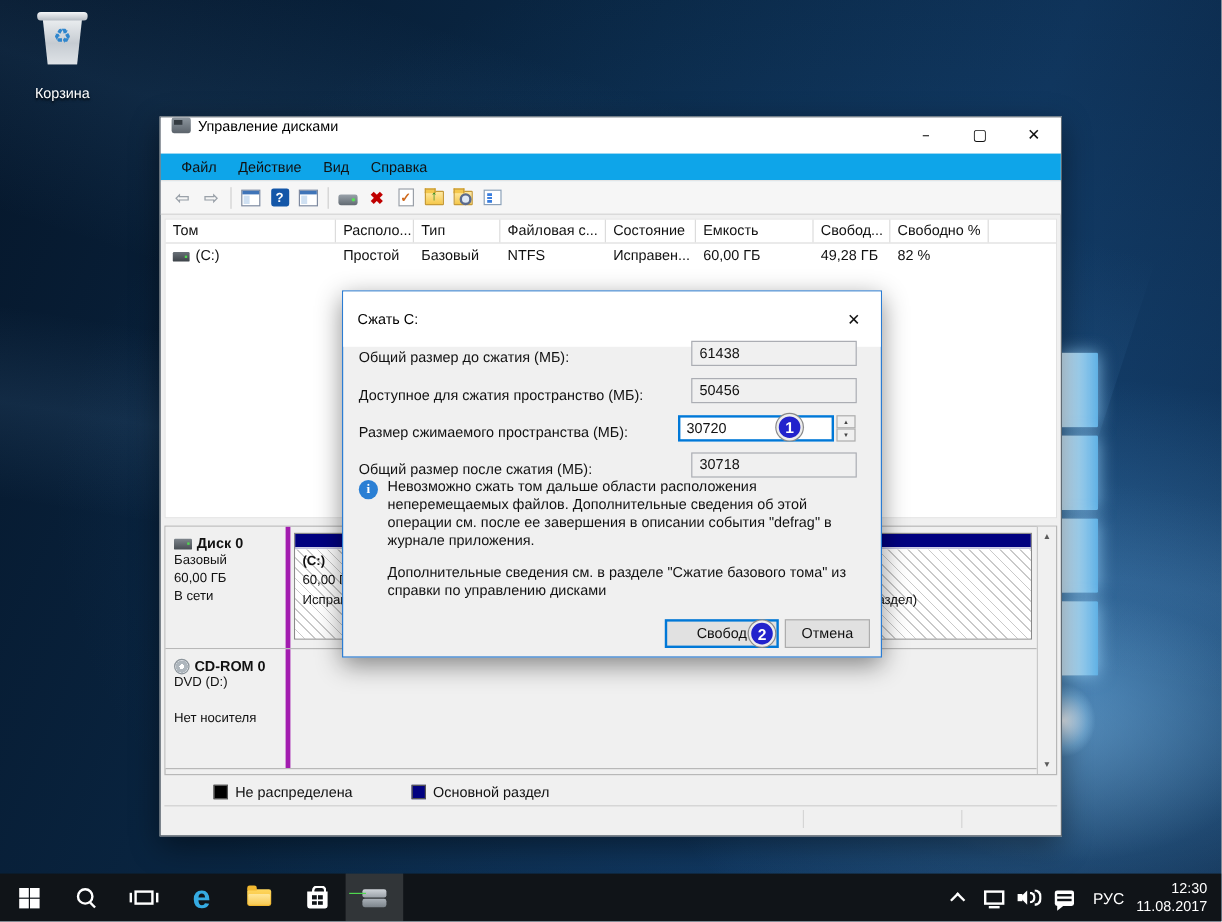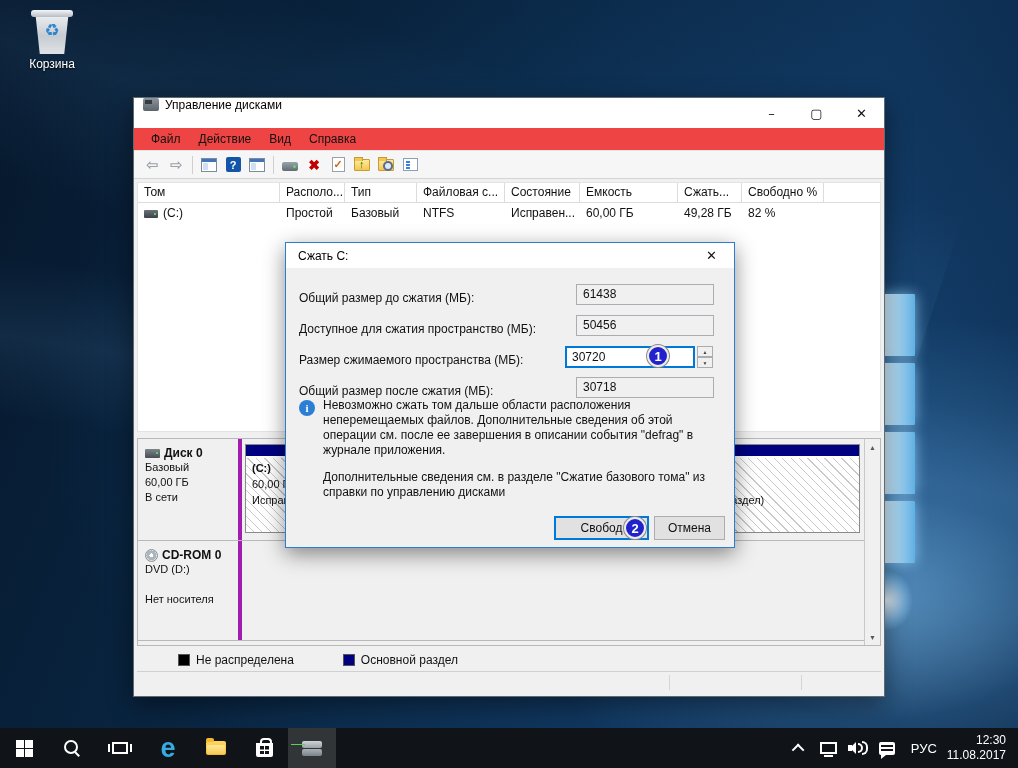--- a/index.html
+++ b/index.html
@@ -29,34 +29,34 @@
   
   .recycle { position:absolute; left:12px; top:8px; width:80px; text-align:center; }
   .bin { position:relative; width:42px; height:46px; margin:0 auto; }
   .bin-body { position:absolute; left:3px; top:6px; width:36px; height:40px;
     clip-path:polygon(4% 0, 96% 0, 84% 100%, 16% 100%);
     background:linear-gradient(180deg, #eef1f3 0%, #c6ccd2 55%, #dfe3e7 100%); }
   .bin-rim { position:absolute; left:0; top:2px; width:42px; height:7px; border-radius:3px;
     background:linear-gradient(180deg,#f4f6f8,#b7bdc4); }
   .bin-sym { position:absolute; left:0; top:12px; width:42px; text-align:center;
     font-size:17px; color:#2f86cd; }
-  .recycle-label { margin-top:3px; color:#fff; font-size:12px; text-shadow:0 1px 2px rgba(0,0,0,0.9); }
+  .recycle-label { margin-top:17px; color:#fff; font-size:12px; text-shadow:0 1px 2px rgba(0,0,0,0.9); }
 
   
   .win { position:absolute; left:133px; top:97px; width:752px; height:600px;
     background:#f0f0f0; border:1px solid #5f6a73; box-shadow:0 8px 24px rgba(0,0,0,0.45); }
   .titlebar { height:30px; background:#fff; display:flex; }
   .title-icon { width:16px; height:13px; margin:0 6px 0 9px; position:relative;
     background:linear-gradient(180deg,#8d969e,#5b636b); border-radius:2px; }
   .title-icon::after { content:""; position:absolute; left:2px; top:2px; width:7px; height:4px; background:#2f3post5; background:#343b41; }
   .title-text { font-size:12px; color:#000; flex:1; }
   .caption { display:flex; height:30px; }
   .cbtn { width:45px; height:30px; display:flex; align-items:center; justify-content:center;
     font-size:13px; color:#111; font-family:"DejaVu Sans", sans-serif; }
-  .menubar { height:23px; background:#ef4444; display:flex; align-items:center; padding-left:8px; border-bottom:1px solid #e4e4e4; }
+  .menubar { height:23px; background:#0ea5e9; display:flex; align-items:center; padding-left:8px; border-bottom:1px solid #e4e4e4; }
   .menu-item { font-size:12px; color:#111; padding:3px 9px; }
   .toolbar { height:28px; background:#f6f6f6; border-bottom:1px solid #d4d4d4; display:flex; align-items:center; padding-left:6px; }
   .tbtn { width:24px; height:24px; display:flex; align-items:center; justify-content:center; }
   .tsep { width:1px; height:18px; background:#cfcfcf; margin:0 4px; }
   .arrow-g { font-size:15px; color:#9aa1a9; font-weight:bold; font-family:"DejaVu Sans", sans-serif; }
   .ic-winpane { width:16px; height:14px; border:1px solid #7e8aa0; background:#fff; position:relative; }
   .ic-winpane::before { content:""; position:absolute; left:0; top:0; right:0; height:3px; background:#3f74b8; }
   .ic-winpane::after { content:""; position:absolute; left:1px; top:4px; width:5px; bottom:1px; background:#cfe0f2; }
   .ic-help { width:15px; height:15px; background:#1356a8; color:#fff; font-size:11px; font-weight:bold;
     display:flex; align-items:center; justify-content:center; border-radius:2px; }
@@ -108,21 +108,21 @@
   
   .legendbar { position:absolute; left:3px; right:3px; top:551px; height:21px; display:flex; align-items:center; gap:14px; padding-left:6px; }
   .legend-item { display:flex; align-items:center; gap:6px; font-size:12px; color:#111;padding-left:35px; }
   .swatch { width:12px; height:12px; border:1px solid #555; }
   .statusbar { position:absolute; left:3px; right:3px; bottom:3px; height:22px; background:#f0f0f0; border-top:1px solid #d0d0d0; }
   .sdiv { position:absolute; top:3px; bottom:3px; width:1px; background:#d5d5d5; }
 
   
   .dialog { position:absolute; left:285px; top:242px; width:450px; height:306px; background:#f0f0f0;
     border:1px solid #2b7cd3; box-shadow:0 6px 20px rgba(0,0,0,0.45); z-index:10; }
-  .dlg-titlebar { height:25px; background:#fff; display:flex; align-items:center; }
+  .dlg-titlebar { height:46px; background:#fff; display:flex; align-items:center; }
   .dlg-title { flex:1; font-size:12px; color:#000; padding-left:12px; }
   .dlg-close { width:45px; height:29px; display:flex; align-items:center; justify-content:center; font-size:13px; color:#111; }
   .frow { position:absolute; left:13px; right:3px; height:21px; display:flex; align-items:flex-end; }
   .flabel { font-size:12px; color:#111; }
   .ffield { position:absolute; left:290px; width:138px; height:21px; background:#f0f0f0; border:1px solid #abadb3;
     font-size:12px; color:#111; padding:2px 0 0 6px; }
   .fspin { position:absolute; left:279px; width:130px; height:22px; background:#fff; border:2px solid #0078d7;
     font-size:12px; color:#111; padding-left:5px; font-family:"Liberation Sans", sans-serif; outline:none; }
   .spinbtns { position:absolute; left:411px; width:16px; height:22px; display:flex; flex-direction:column; }
   .spinb { flex:1; background:#f0f0f0; border:1px solid #acacac; font-size:5px; color:#444;
@@ -260,21 +260,21 @@
     </div>
 
     <div class="listpane">
       <div class="lheader">
         <div class="lcol" style="width:142px">Том</div>
         <div class="lcol" style="width:65px">Располо...</div>
         <div class="lcol" style="width:72px">Тип</div>
         <div class="lcol" style="width:88px">Файловая с...</div>
         <div class="lcol" style="width:75px">Состояние</div>
         <div class="lcol" style="width:98px">Емкость</div>
-        <div class="lcol" style="width:64px">Сжать...</div>
+        <div class="lcol" style="width:64px">Свобод...</div>
         <div class="lcol" style="width:82px">Свободно %</div>
         <div class="lcol" style="flex:1; border-right:none"></div>
       </div>
       <div class="lrow">
         <div class="lcell" style="width:142px"><span class="vol-ico"></span><span>(C:)</span></div>
         <div class="lcell" style="width:65px">Простой</div>
         <div class="lcell" style="width:72px">Базовый</div>
         <div class="lcell" style="width:88px">NTFS</div>
         <div class="lcell" style="width:75px">Исправен...</div>
         <div class="lcell" style="width:98px">60,00 ГБ</div>

